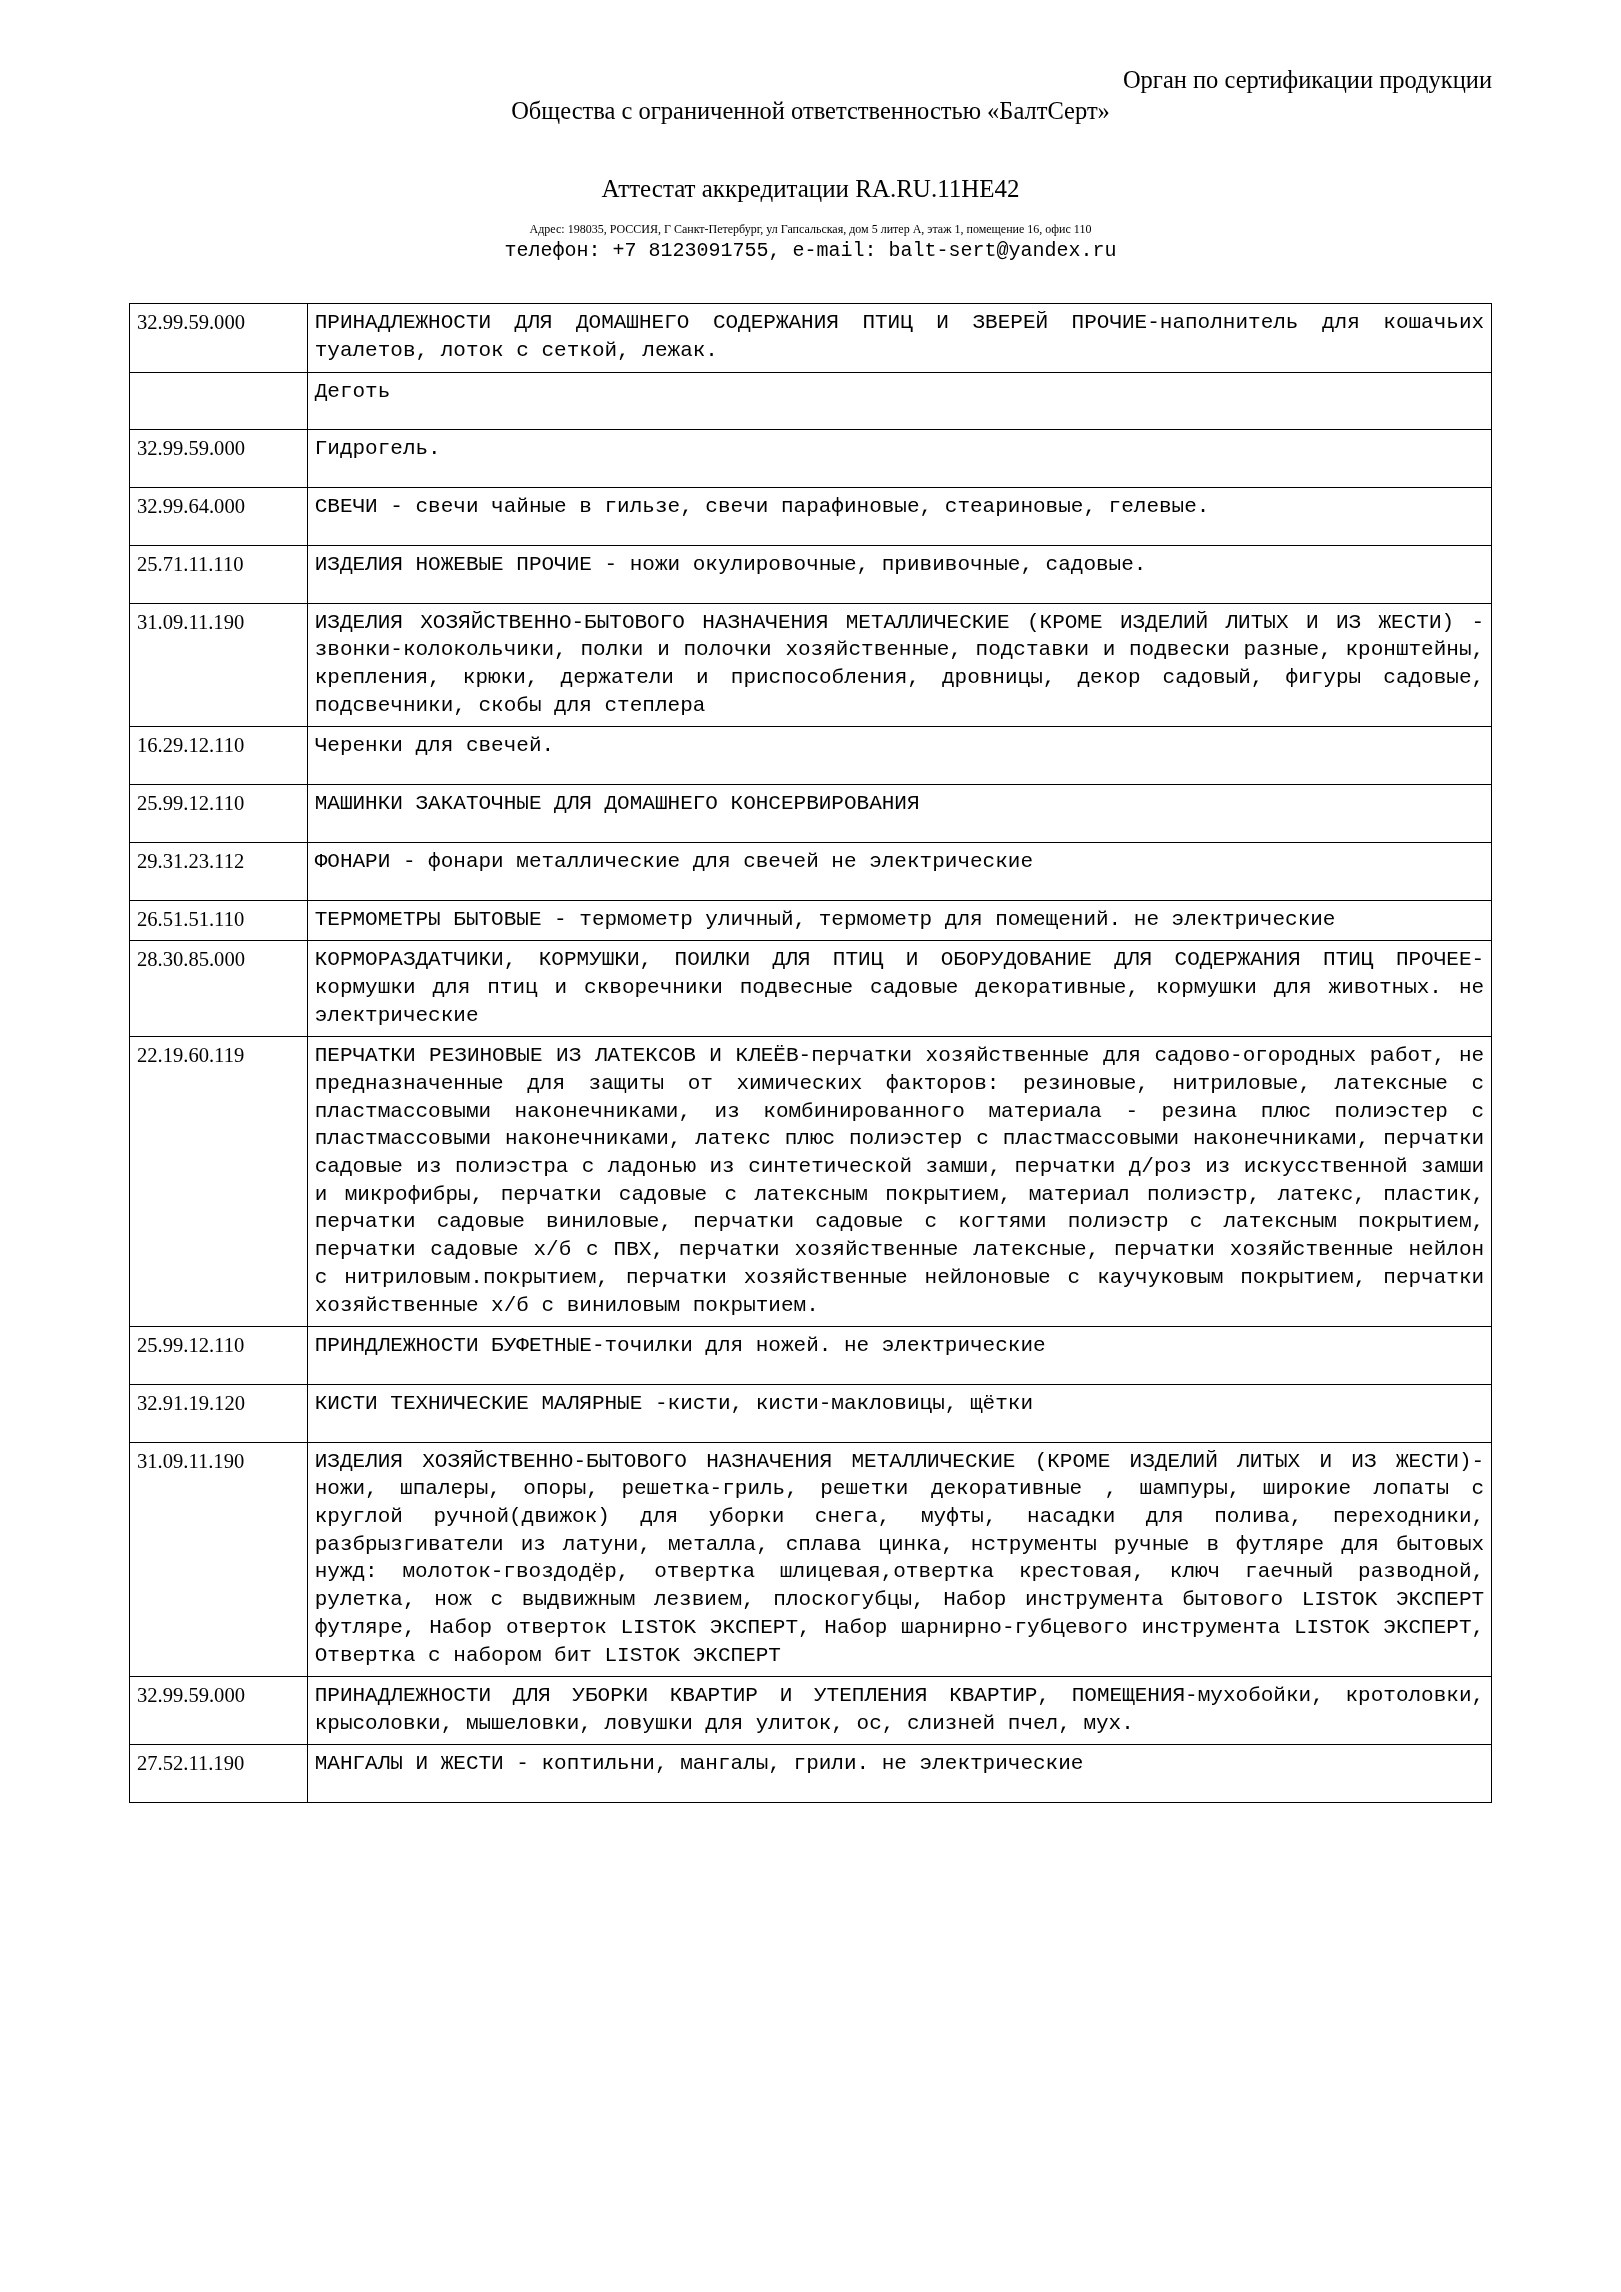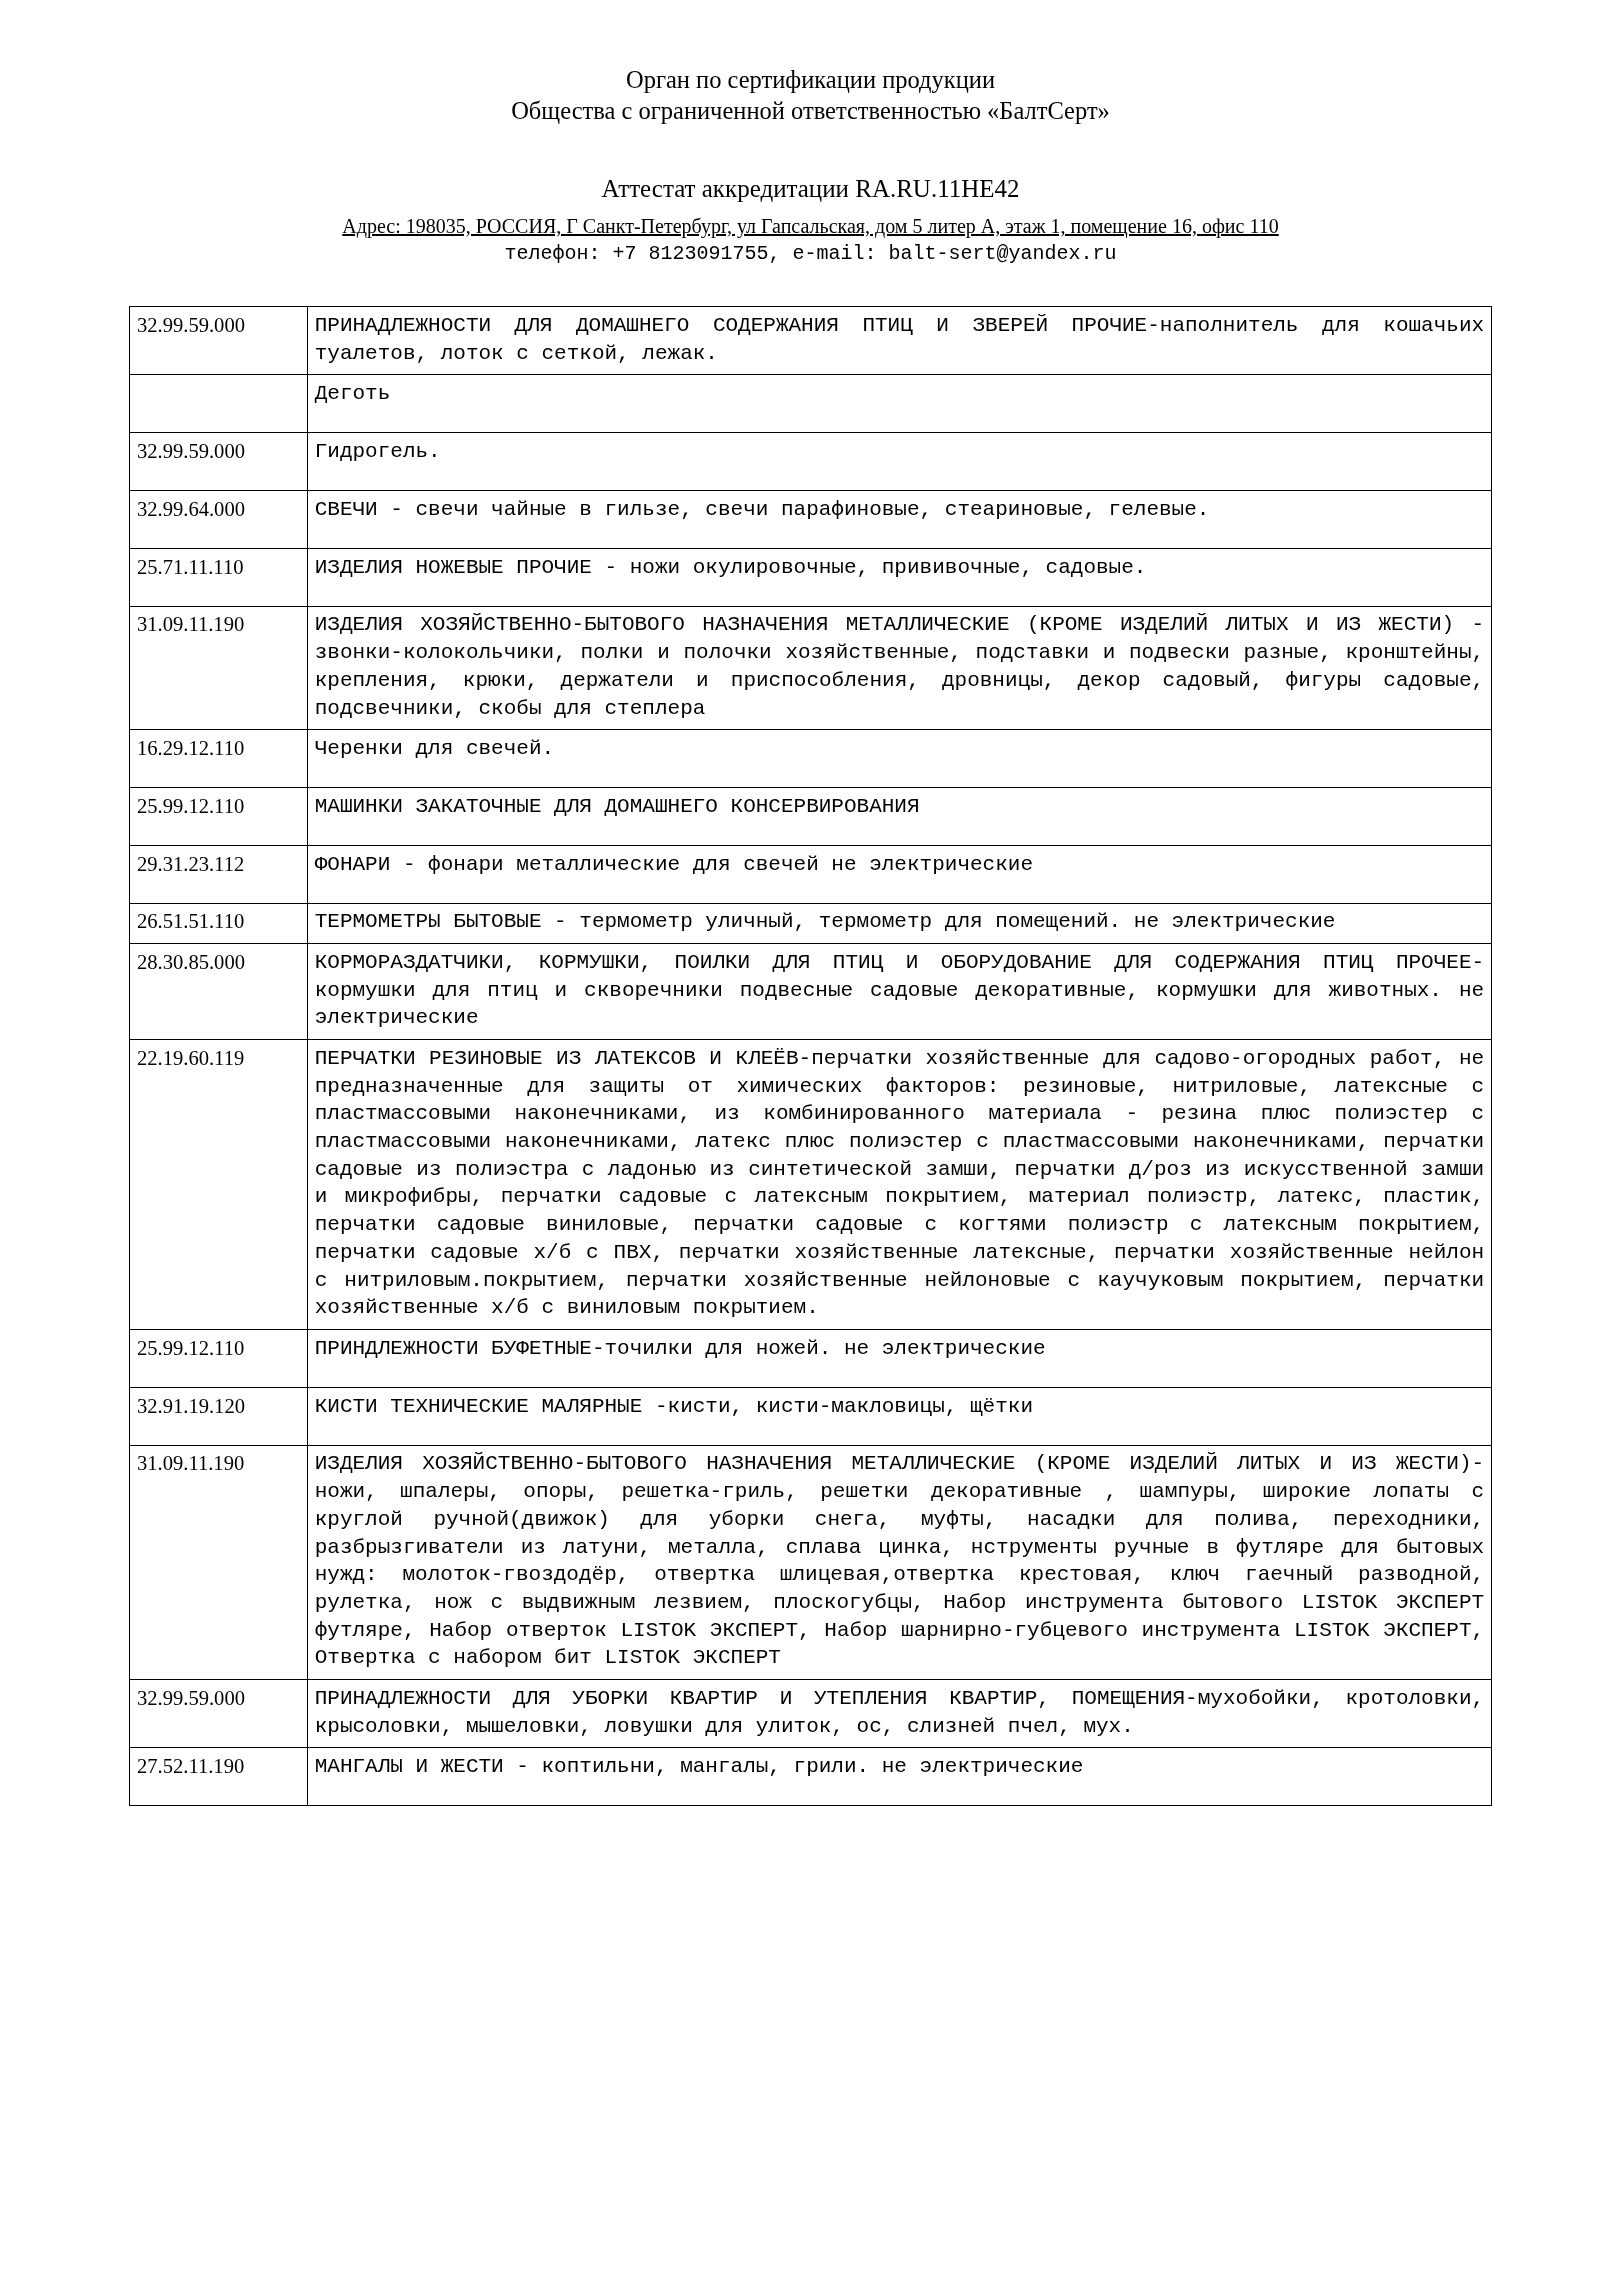--- a/index.html
+++ b/index.html
@@ -19,35 +19,35 @@
     padding: 65px 129px 39px 129px;
     position: relative;
   }
   .header {
     text-align: center;
     margin-bottom: 21.6px;
   }
   .header .line1 {
     font-size: 24.5px;
     line-height: 1.26;
+    text-align: right;
   }
   .header .line2 {
     font-size: 24.5px;
     line-height: 1.26;
   }
   .header .line3 {
     font-size: 25px;
     line-height: 1.3;
     margin-top: 46px;
   }
   .header .addr {
-    font-size: 20px;
+    font-size: 12px;
     line-height: 1.35;
-    margin-top: 8px;
-    text-decoration: underline;
+    margin-top: 16px;
   }
   .header .phone {
     font-size: 20px;
     line-height: 1.35;
     font-family: Liberation Mono, monospace;
   }
   table.reg {
     width: 100%;
     border-collapse: collapse;
     table-layout: fixed;

